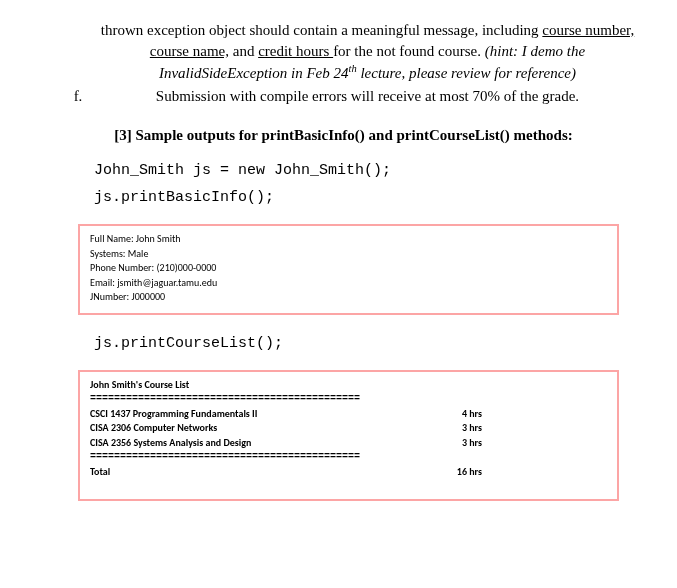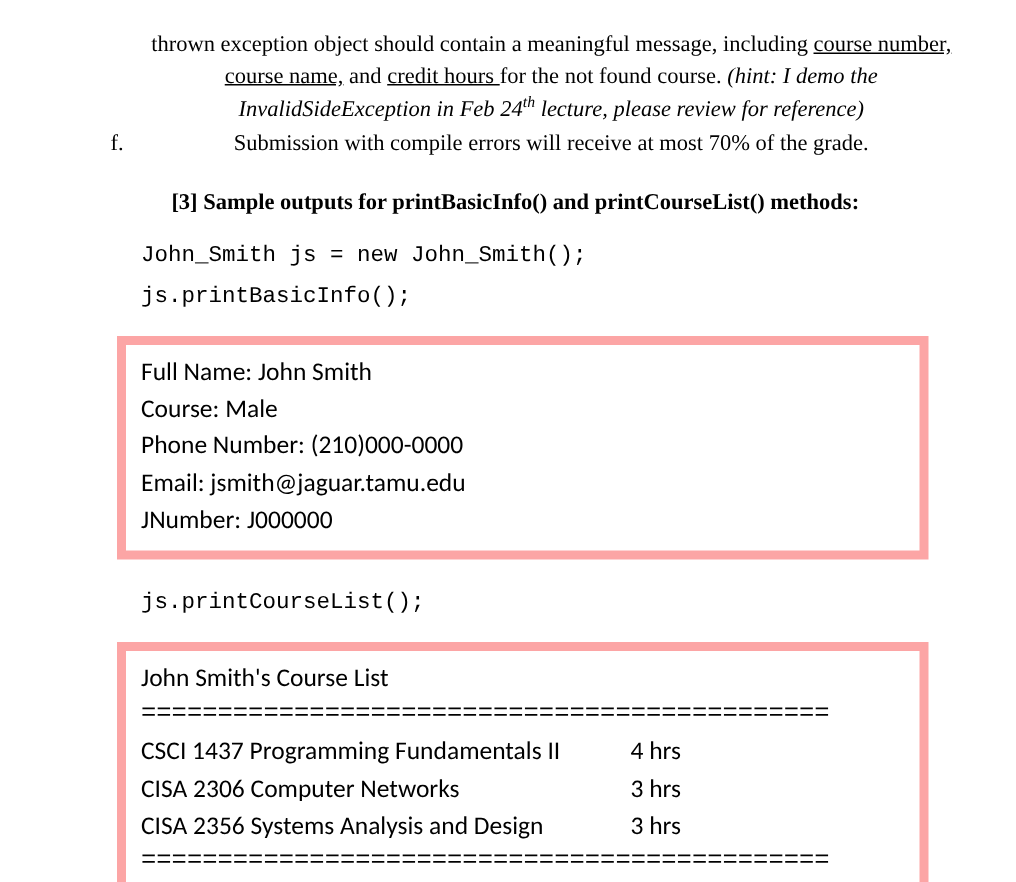--- a/index.html
+++ b/index.html
@@ -40,28 +40,29 @@
   }
   .code {
     font-family: 'Courier New', Courier, monospace;
     font-size: 15px;
     margin-left: 54px;
     margin-bottom: 6px;
     white-space: pre;
   }
   .output-box {
     font-family: Calibri, Arial, sans-serif;
-    font-size: 17px;
-    border: 6px solid #fca5a5;
+    font-size: 10px;
+    border: 2px solid #fca5a5;
     margin: 16px 28px 0 38px;
     padding: 6px 10px 8px 10px;
     line-height: 1.45;
   }
   .course-row {
     display: flex;
+    gap: 32px;
   }
   .course-name {
     width: 310px;
     flex-shrink: 0;
   }
   .course-hrs {
     text-align: right;
     width: 50px;
   }
   .divider {
@@ -94,30 +95,30 @@
   </div>
 </div>
 
 <div class="section-heading">[3] Sample outputs for printBasicInfo() and printCourseList() methods:</div>
 
 <div class="code">John_Smith js = new John_Smith();</div>
 <div class="code">js.printBasicInfo();</div>
 
 <div class="output-box">
   <div>Full Name: John Smith</div>
-  <div>Course: Male</div>
+  <div>Systems: Male</div>
   <div>Phone Number: (210)000-0000</div>
   <div>Email: jsmith@jaguar.tamu.edu</div>
   <div>JNumber: J000000</div>
 </div>
 
 <div style="height:18px"></div>
 <div class="code">js.printCourseList();</div>
 
-<div class="output-box" style="padding-bottom:2px;">
+<div class="output-box" style="padding-bottom:20px;font-weight:bold;">
   <div>John Smith's Course List</div>
   <div class="divider">=============================================</div>
   <div class="course-row">
     <div class="course-name">CSCI 1437 Programming Fundamentals II</div>
     <div class="course-hrs">4 hrs</div>
   </div>
   <div class="course-row">
     <div class="course-name">CISA 2306 Computer Networks</div>
     <div class="course-hrs">3 hrs</div>
   </div>

